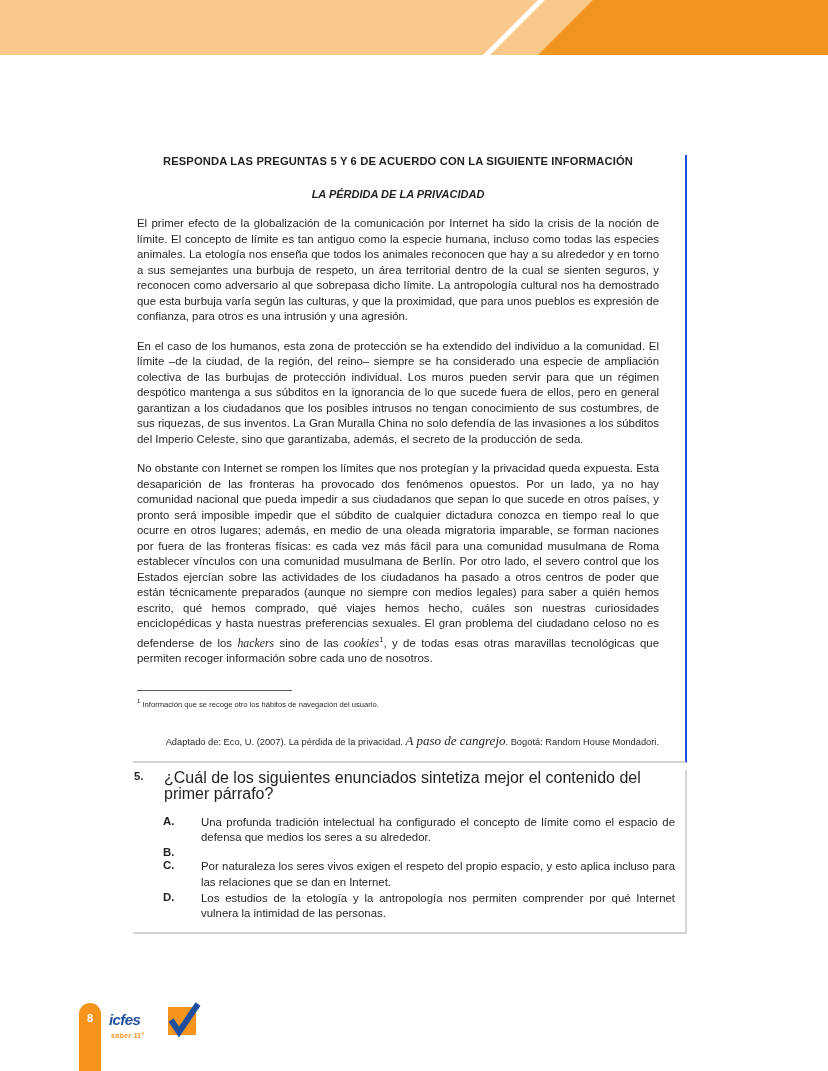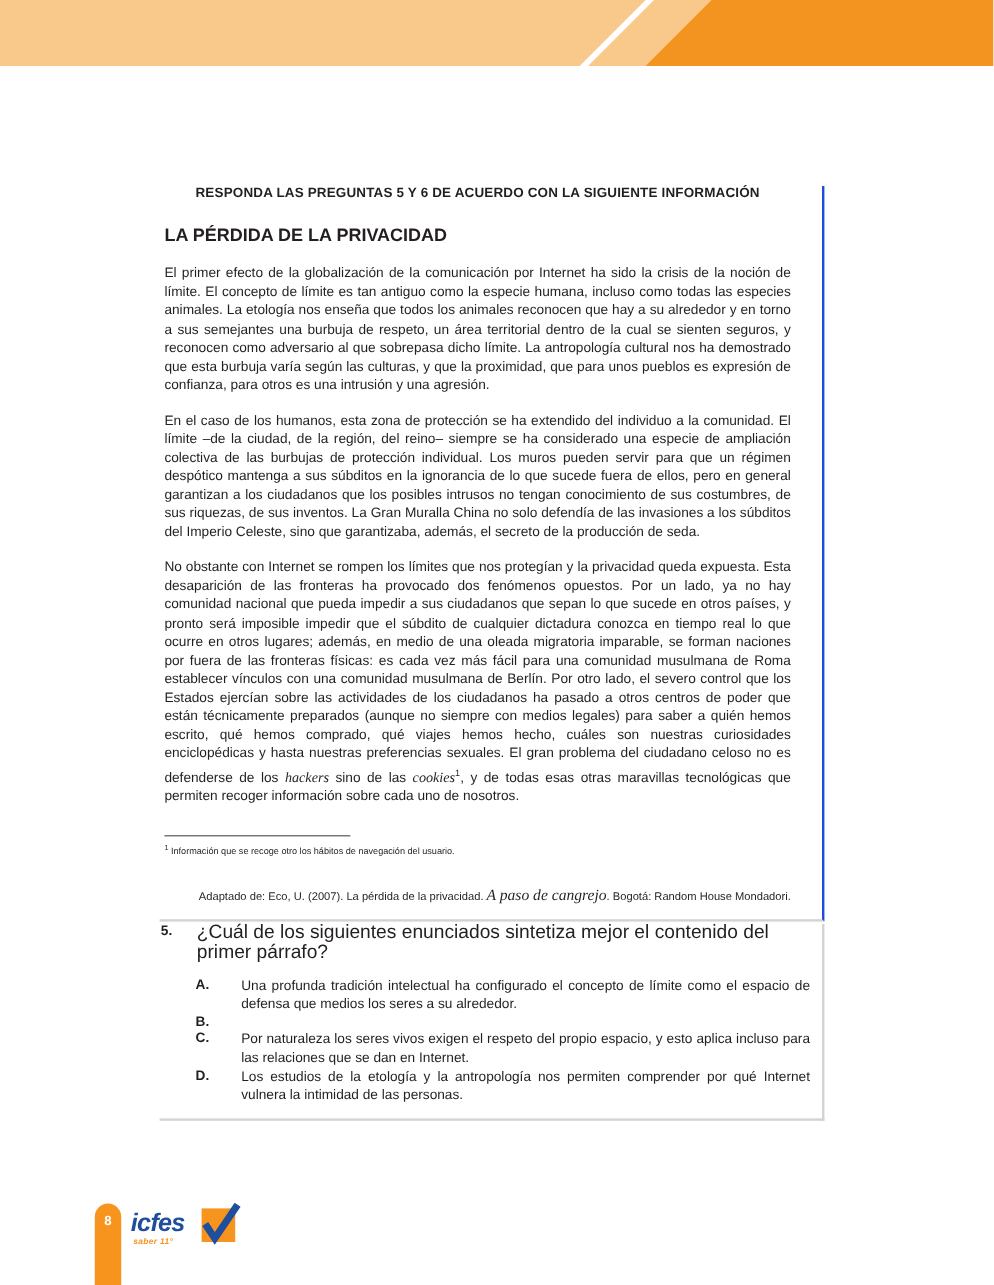--- a/index.html
+++ b/index.html
@@ -65,24 +65,26 @@
 
   .passage-title-main {
     font-size: 11.2px;
     font-weight: bold;
     text-align: center;
     letter-spacing: 0.15px;
     margin: 0 0 21px 0;
     color: #231f20;
   }
   .passage-title-sub {
-    font-size: 15px;
-    font-weight: bold;
+    font-size: 11px;
+    font-weight: bold;
+    text-align: center;
     margin: 0 0 16px 0;
     color: #231f20;
+    font-style: italic;
   }
   .passage-p {
     font-size: 11.4px;
     line-height: 15.5px;
     text-align: justify;
     margin: 0 0 14px 0;
     color: #231f20;
     hyphens: manual;
   }
   .passage-p:last-of-type { margin-bottom: 0; }
@@ -193,21 +195,21 @@
   .logo {
     position: absolute;
     left: 109px;
     top: 12px;
     width: 90px;
     height: 46px;
   }
   .logo-word {
     position: absolute;
     left: 0; top: 2px;
-    font-size: 21px;
+    font-size: 15px;
     font-weight: bold;
     font-style: italic;
     letter-spacing: -0.6px;
     color: #1f4e9c;
     line-height: 21px;
   }
   .logo-sub {
     position: absolute;
     left: 2px; top: 25px;
     font-size: 7px;

